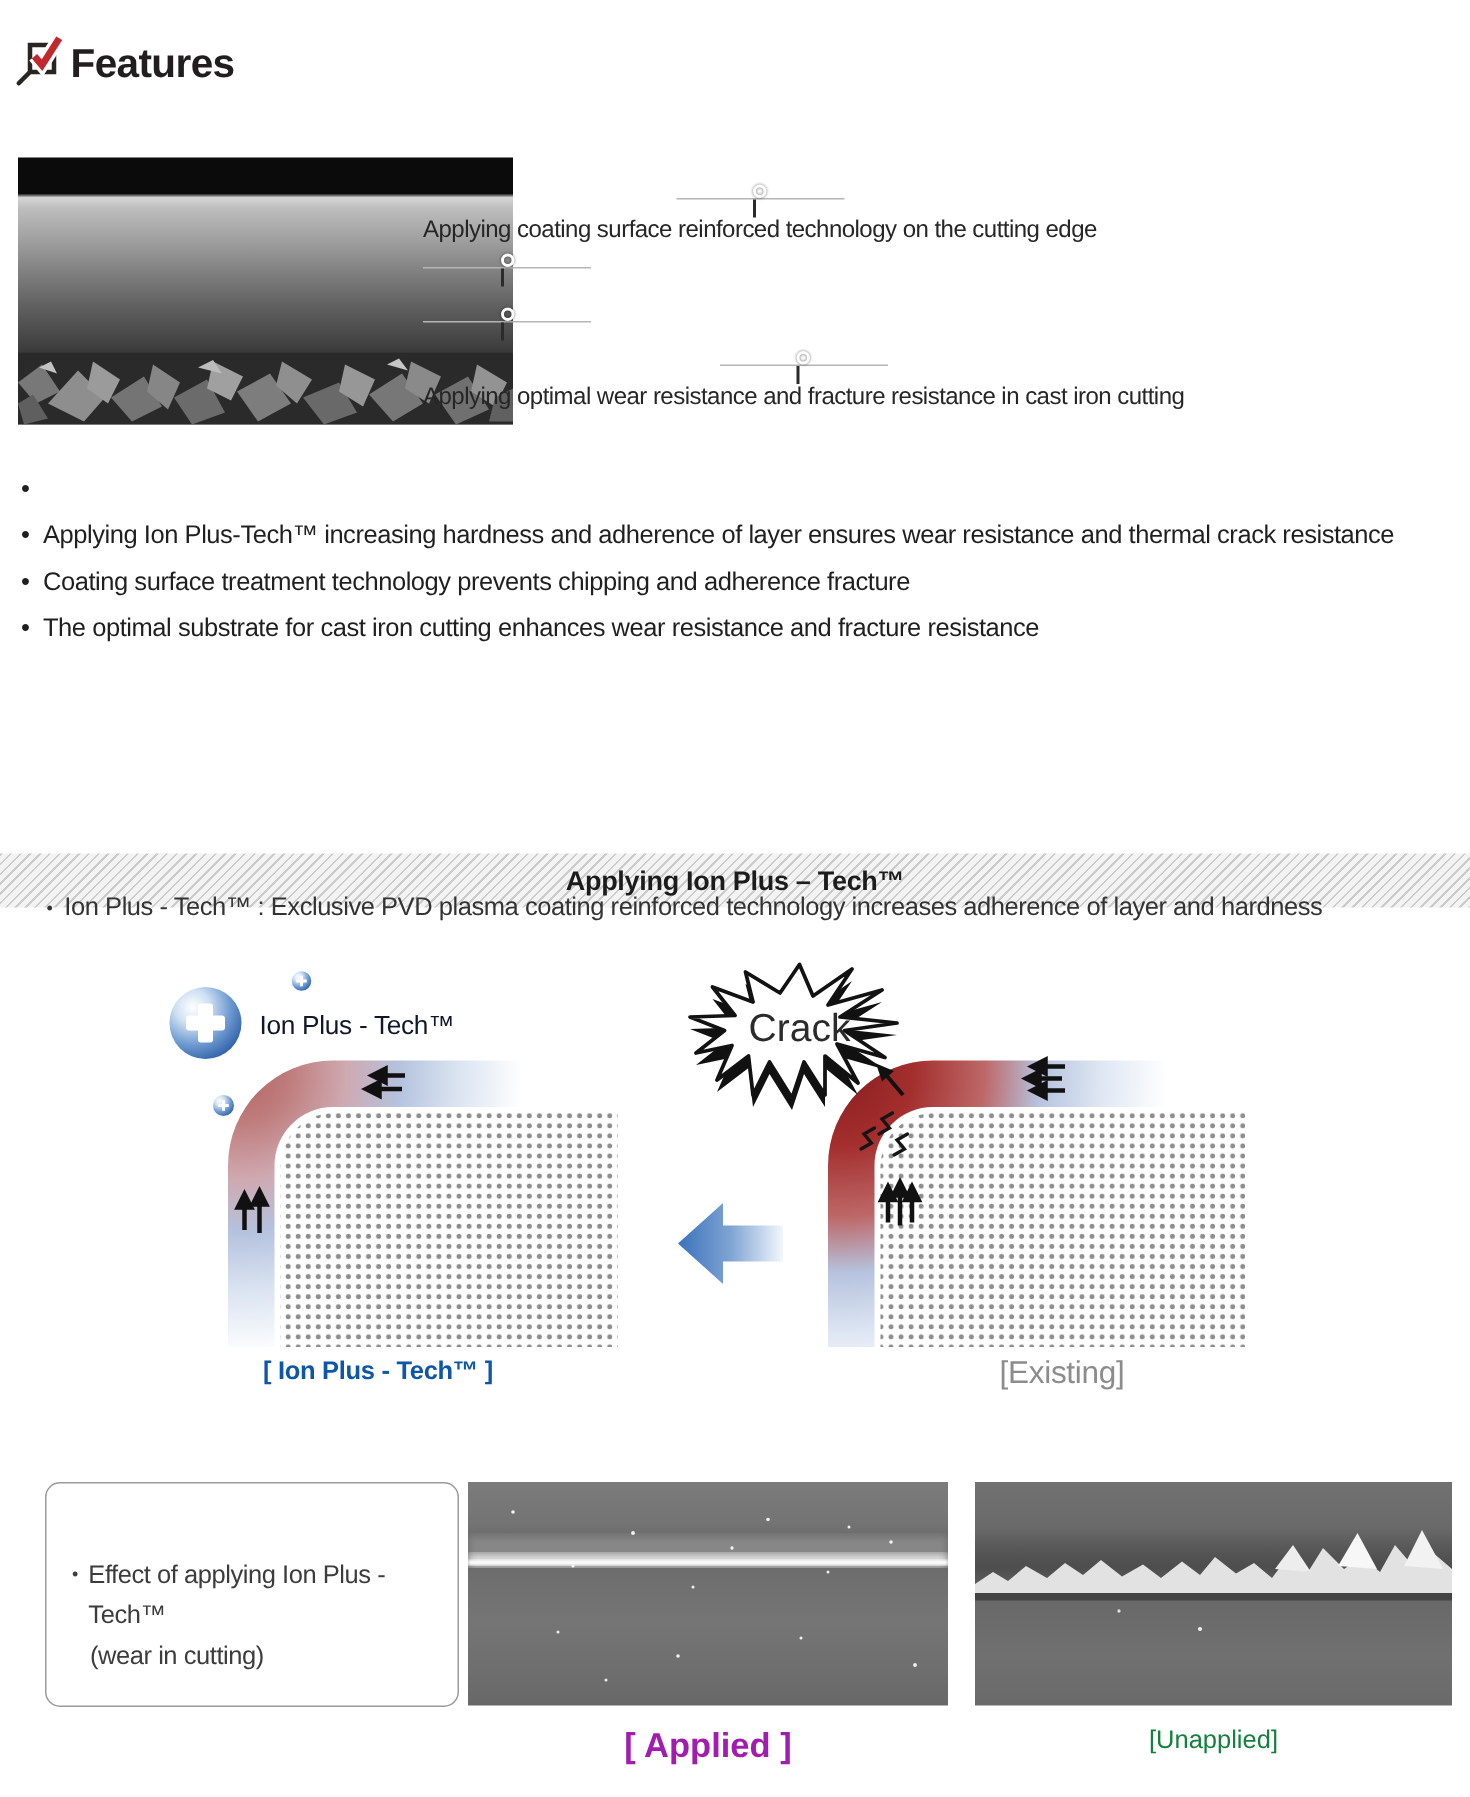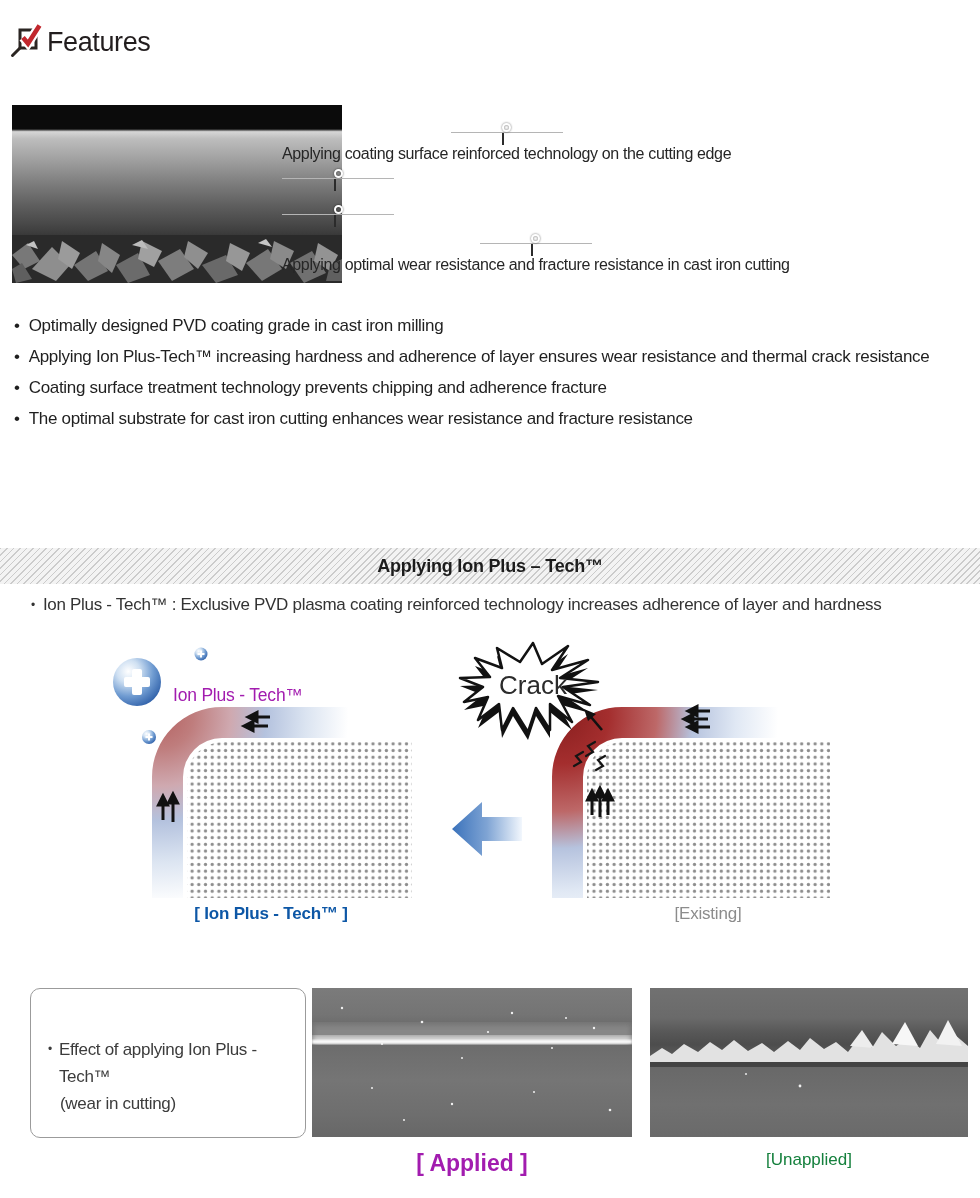--- a/index.html
+++ b/index.html
@@ -1,49 +1,49 @@
 <!DOCTYPE html>
 <html><head>
 <meta charset="utf-8">
 <style>
   html,body{margin:0;padding:0;background:#fff;}
   .page{position:relative;width:980px;height:1198px;background:#fff;overflow:hidden;
         font-family:"Liberation Sans","DejaVu Sans",sans-serif;color:#262626;}
   
   .hdr-icon{position:absolute;left:10px;top:18px;width:38px;height:40px;}
-  .hdr-title{position:absolute;left:47px;top:27px;font-size:27px;font-weight:400;color:#221d1e;letter-spacing:-.4px;}
+  .hdr-title{position:absolute;left:47px;top:27px;font-size:27px;font-weight:700;color:#221d1e;letter-spacing:-.4px;}
   
   .sem{position:absolute;left:12px;top:105px;width:330px;height:178px;
        background:linear-gradient(180deg,#0b0b0b 0%,#0b0b0b 13.5%,#d6d6d6 15%,#bdbdbd 19%,#a2a2a2 30%,#7d7d7d 44%,#5d5d5d 57%,#4a4a4a 66%,#3c3c3c 72%,#333 75%,#2a2a2a 78%);}
   .sem-crystals{position:absolute;left:0;bottom:0;width:330px;height:48px;}
   .callout-row{position:absolute;display:flex;align-items:center;transform:translateY(-50%);left:282px;flex-direction:column;}
   .callout-row:nth-of-type(1){top:143px}.callout-row:nth-of-type(2){top:180px}
   .callout-row:nth-of-type(3){top:216px}.callout-row:nth-of-type(4){top:254px}
   .dot{width:9px;height:9px;border:2px solid #fff;border-radius:50%;box-sizing:border-box;flex:none;
        filter:drop-shadow(0 0 1px rgba(0,0,0,.55));}
   .cline{width:112px;height:1px;background:#b5b5b5;flex:none;}
   .tick{width:2px;height:12px;background:#2b2b2b;flex:none;margin-right:7px;}
   .ctext{font-size:16px;color:#262626;letter-spacing:-.35px;white-space:nowrap;}
   
   .features{position:absolute;left:14px;top:316px;}
   .feature-row{display:flex;align-items:flex-start;margin-bottom:12px;font-size:17px;line-height:19px;letter-spacing:-.3px;color:#1f1f1f;}
   .fbullet{margin-right:9px;flex:none;}
   
-  .banner{position:absolute;left:0;top:548px;width:980px;height:36px;
+  .banner{position:absolute;left:0;top:569px;width:980px;height:36px;
           background:repeating-linear-gradient(135deg,#cbcbcb 0 1.2px,#f3f3f3 1.2px 4.6px);
           display:flex;align-items:center;justify-content:center;}
   .banner-title{font-size:18px;font-weight:700;color:#1c1c1c;letter-spacing:-.2px;}
   
   .desc{position:absolute;left:31px;top:595px;display:flex;align-items:flex-start;font-size:17px;color:#333;letter-spacing:-.3px;line-height:20px;}
   .desc .b{margin-right:8px;font-size:12px;line-height:20px;}
   
   .dsvg{position:absolute;}
-  .dlabel{position:absolute;left:173px;top:673px;font-size:17.5px;color:#a21caf;letter-spacing:-.2px;margin-top:12px;}
-  .lcap{position:absolute;left:151px;top:904px;width:240px;text-align:center;font-size:17px;font-weight:700;color:#0d57a6;letter-spacing:-.2px;}
-  .rcap{position:absolute;left:608px;top:904px;width:200px;text-align:center;font-size:17px;color:#8c8c8c;letter-spacing:-.2px;}
+  .dlabel{position:absolute;left:173px;top:673px;font-size:17.5px;color:#0f172a;letter-spacing:-.2px;}
+  .lcap{position:absolute;left:132px;top:904px;width:240px;text-align:center;font-size:17px;font-weight:700;color:#0d57a6;letter-spacing:-.2px;}
+  .rcap{position:absolute;left:608px;top:904px;width:200px;text-align:center;font-size:21px;color:#8c8c8c;letter-spacing:-.2px;}
   
   .effect-box{position:absolute;left:30px;top:988px;width:276px;height:150px;border:1.5px solid #9b9b9b;border-radius:10px;box-sizing:border-box;}
   .effect-text{position:absolute;left:17px;top:47px;font-size:17px;color:#3c3c3c;line-height:27px;letter-spacing:-.3px;}
   .effect-l1{display:flex;align-items:flex-start;}
   .effect-l1 .b{margin-right:7px;font-size:12px;line-height:27px;}
   .effect-l2{margin-left:12px;}
   .applied{position:absolute;left:312px;top:988px;width:320px;height:149px;
            background:linear-gradient(180deg,#7b7b7b 0%,#747474 18%,#676767 28%,#6f6f6f 45%,#757575 62%,#6e6e6e 85%,#676767 100%);}
   .unapplied{position:absolute;left:650px;top:988px;width:318px;height:149px;
            background:linear-gradient(180deg,#717171 0%,#6a6a6a 20%,#575757 30%,#4d4d4d 38%,#686868 52%,#707070 78%,#6a6a6a 100%);}
@@ -115,21 +115,20 @@
         <span class="cline"></span>
         <span class="tick"></span>
         <span class="ctext">Applying optimal wear resistance and fracture resistance in cast iron cutting</span>
       </div>
     </div>
 
   <div class="features">
 
       <div class="feature-row">
         <span class="fbullet">•</span>
-        <span>Optimally designed PVD coating grade in cast iron milling</span>
       </div>
 
       <div class="feature-row">
         <span class="fbullet">•</span>
         <span>Applying Ion Plus-Tech™ increasing hardness and adherence of layer ensures wear resistance and thermal crack resistance</span>
       </div>
 
       <div class="feature-row">
         <span class="fbullet">•</span>
         <span>Coating surface treatment technology prevents chipping and adherence fracture</span>

